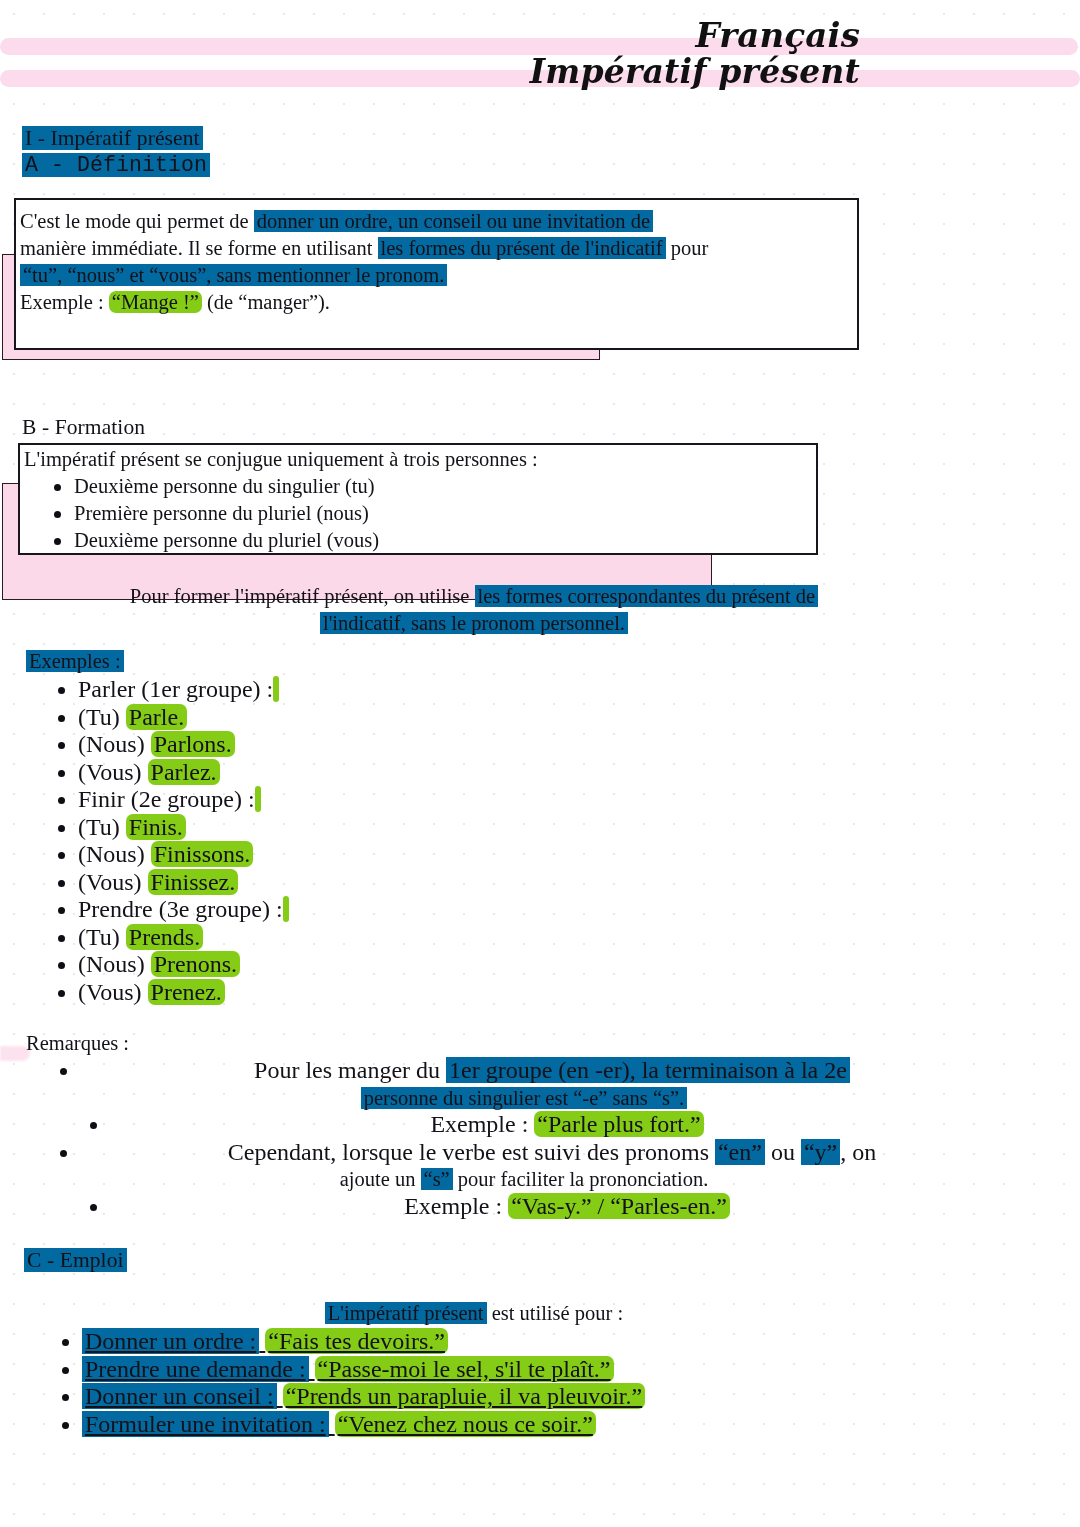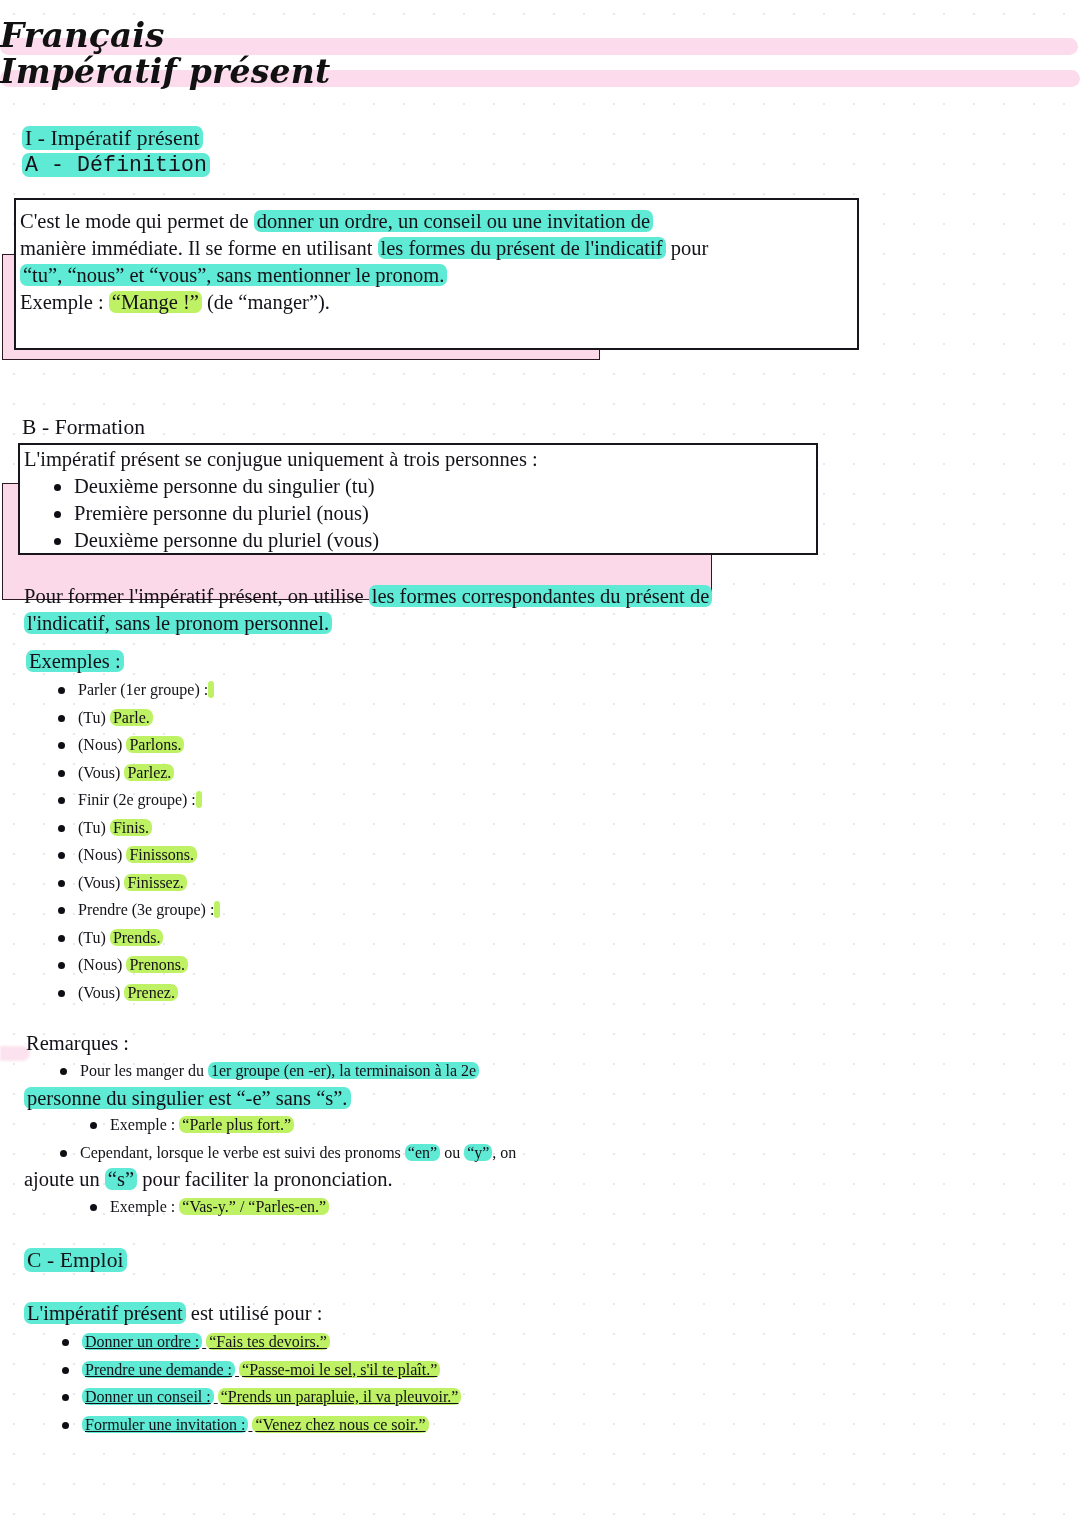--- a/index.html
+++ b/index.html
@@ -32,21 +32,21 @@
     opacity: .92;
   }
   .title-band.one { top: 38px; width: 1078px; }
   .title-band.two { top: 70px; width: 1080px; }
 
   .title-wrap {
     position: absolute;
     top: 18px;
     left: 0;
     width: 860px;
-    text-align: left;
+    text-align: right;
     line-height: 1.02;
   }
   .title-line {
     font-family: "DejaVu Serif", "Liberation Serif", serif;
     font-weight: 700;
     font-style: italic;
     color: #111;
     letter-spacing: .2px;
     display: block;
   }
@@ -63,25 +63,26 @@
     position: absolute;
     font-size: 21.5px;
     letter-spacing: .1px;
     white-space: nowrap;
   }
 
   .para {
     position: absolute;
     font-size: 20.5px;
     line-height: 26.5px;
-  }
-
-  
-  .hl   { background: #5eead4; border-radius: 7px; padding: 0 3px; box-decoration-break: clone; -webkit-box-decoration-break: clone; }
-  .hlp  { background: #bef264; border-radius: 7px; padding: 0 3px; box-decoration-break: clone; -webkit-box-decoration-break: clone; }
+    text-align: center;
+  }
+
+  
+  .hl   { background: #0369a1; border-radius: 0; padding: 0 3px; box-decoration-break: clone; -webkit-box-decoration-break: clone; }
+  .hlp  { background: #84cc16; border-radius: 7px; padding: 0 3px; box-decoration-break: clone; -webkit-box-decoration-break: clone; }
 
   
   .bleed {
     position: absolute;
     left: 0;
     height: 15px;
     background: #fbdcea;
     border-radius: 0 8px 8px 0;
     opacity: .8;
     filter: blur(1.2px);
@@ -126,21 +127,21 @@
     background: #100d14;
   }
 
   ul.flat {
     list-style: none;
   }
   ul.flat li {
     position: relative;
     padding-left: 30px;
     line-height: 27.5px;
-    font-size: 16px;
+    font-size: 24px;
   }
   ul.flat li::before {
     content: "";
     position: absolute;
     left: 10px;
     top: 11px;
     width: 7px;
     height: 7px;
     border-radius: 50%;
     background: #100d14;

